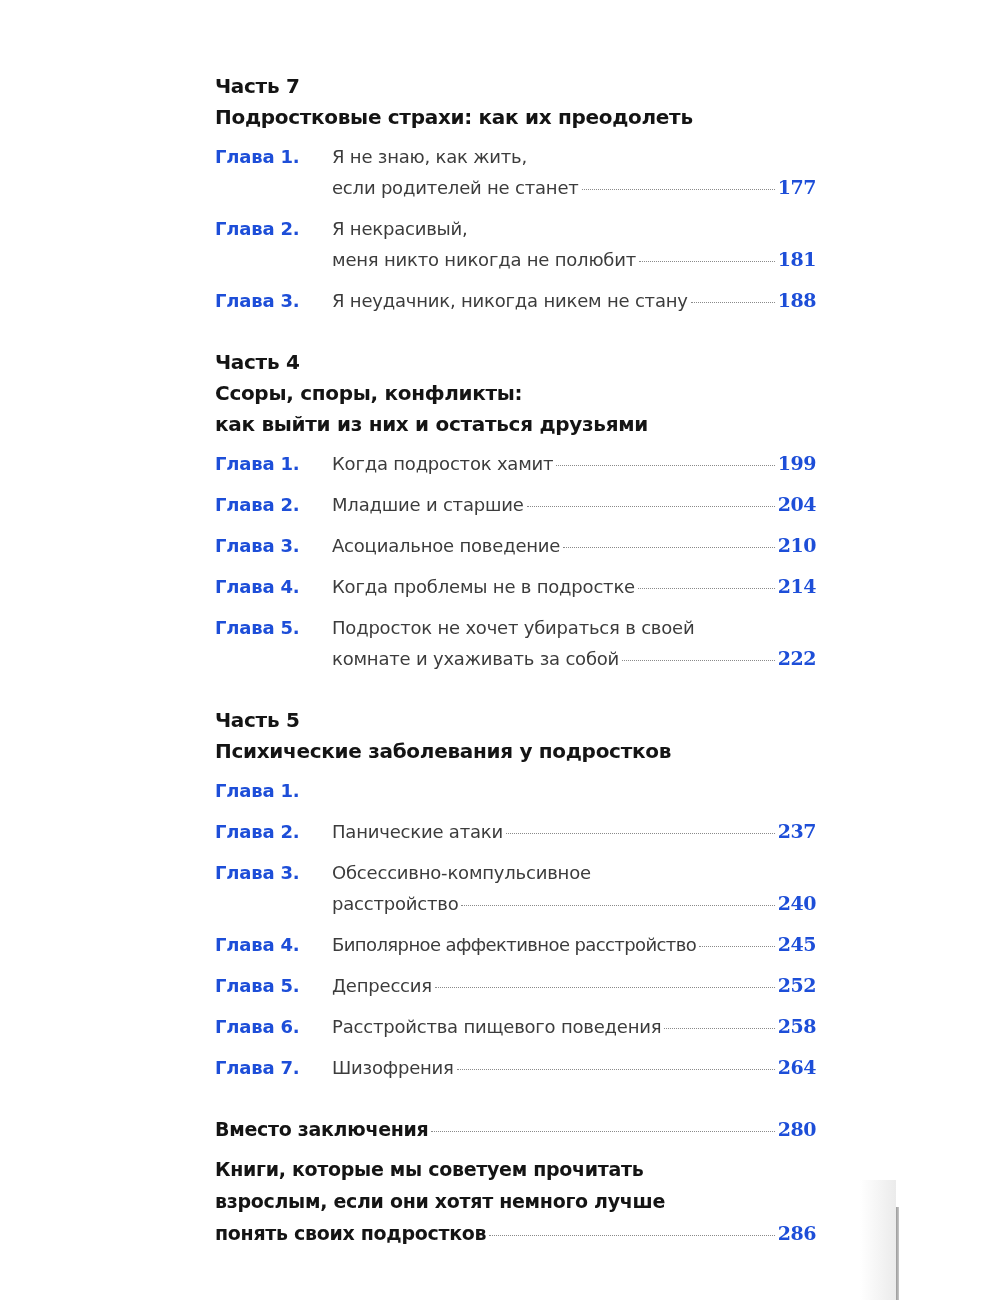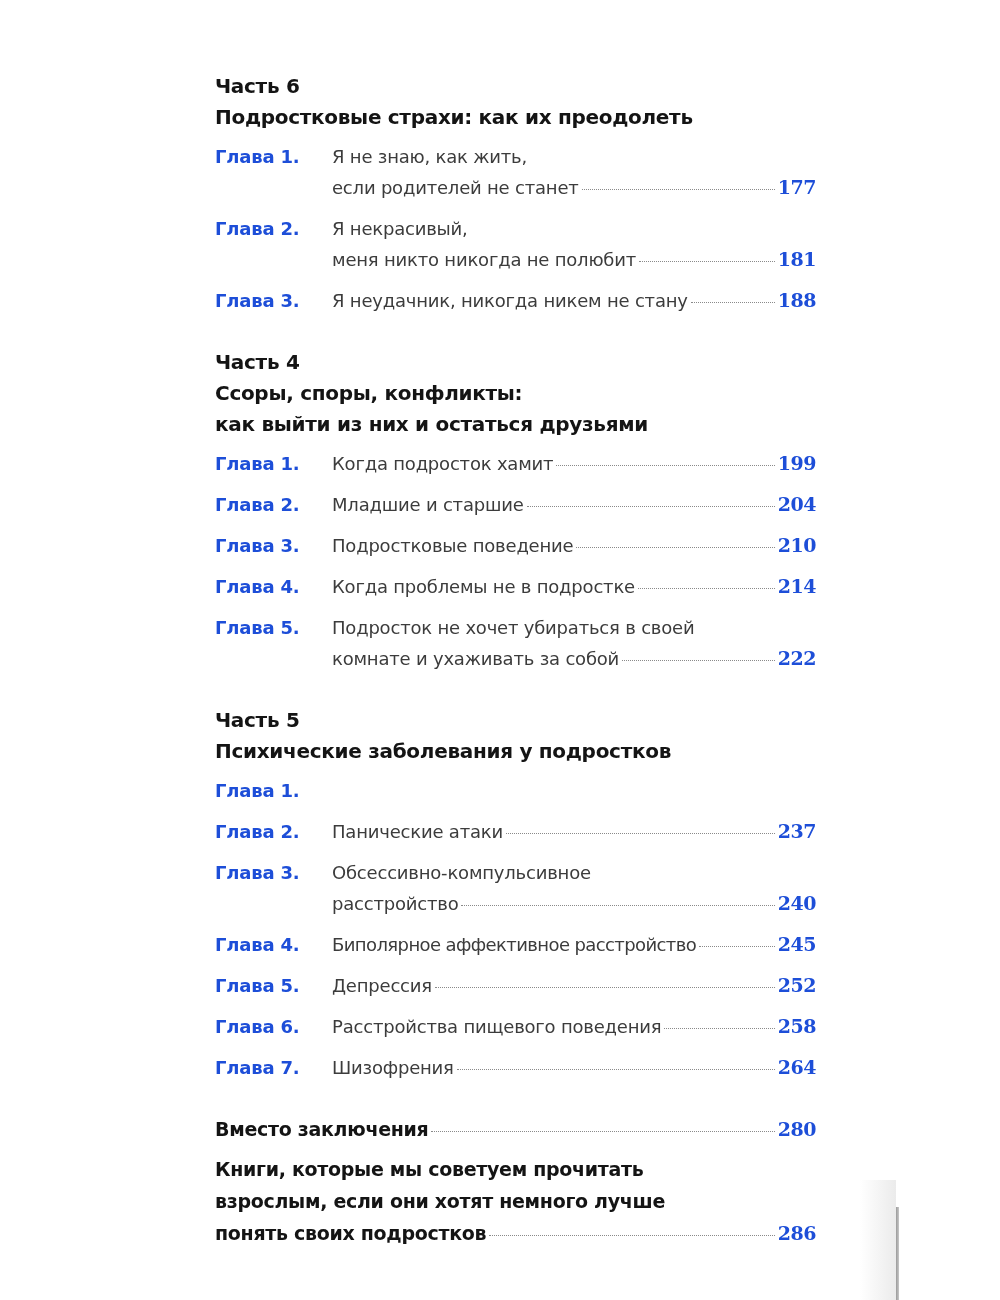--- a/index.html
+++ b/index.html
@@ -116,21 +116,21 @@
       height: 120px;
       background: linear-gradient(to right, rgba(255,255,255,0), rgba(230,230,230,0.8));
     }
   </style>
 </head>
 <body>
 
 <div class="page">
 
   <section class="part">
-    <div class="part-label">Часть 6</div>
+    <div class="part-label">Часть 7</div>
     <div class="part-title">
       <div>Подростковые страхи: как их преодолеть</div>
     </div>
     <div class="chapters">
       <div class="chapter">
         <div class="chapter-num">Глава 1.</div>
         <div class="chapter-body">
           <div class="line">
               <span class="line-text">Я не знаю, как жить,</span>
             </div>
@@ -191,21 +191,21 @@
               <span class="line-text">Младшие и старшие</span>
               <span class="leader"></span>
               <span class="page-num">204</span>
             </div>
         </div>
       </div>
       <div class="chapter">
         <div class="chapter-num">Глава 3.</div>
         <div class="chapter-body">
           <div class="line">
-              <span class="line-text">Подростковые поведение</span>
+              <span class="line-text">Асоциальное поведение</span>
               <span class="leader"></span>
               <span class="page-num">210</span>
             </div>
         </div>
       </div>
       <div class="chapter">
         <div class="chapter-num">Глава 4.</div>
         <div class="chapter-body">
           <div class="line">
               <span class="line-text">Когда проблемы не в подростке</span>

